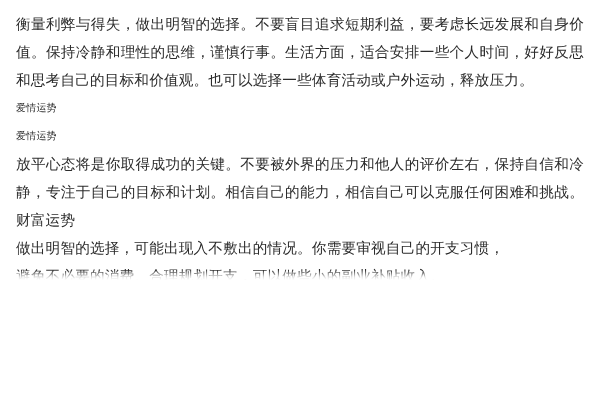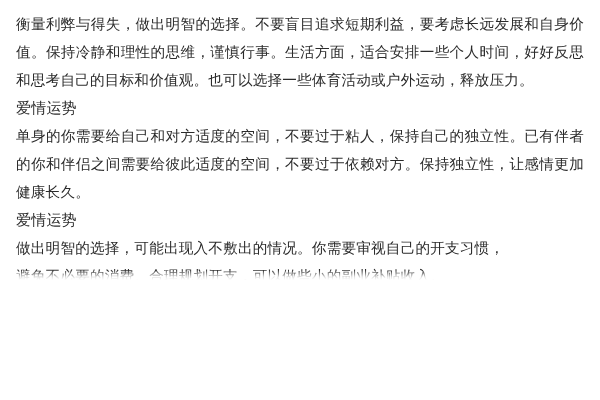--- a/index.html
+++ b/index.html
@@ -29,21 +29,21 @@
     font-size: 14.6px;
     line-height: 28px;
     color: #2b2b2b;
     margin: 0;
     text-align: justify;
     text-justify: inter-ideograph;
     letter-spacing: 0.2px;
     word-break: break-all;
   }
   .heading {
-    font-size: 15px;
+    font-size: 10px;
     line-height: 28px;
     color: #2b2b2b;
     margin: 0;
     font-weight: 400;
     letter-spacing: 0.2px;
   }
   .clipped-last {
     position: relative;
     max-height: 18px;
     overflow: hidden;
@@ -61,24 +61,24 @@
 </head>
 <body>
 
 <div class="page">
   <div class="article">
 
     <p class="para">衡量利弊与得失，做出明智的选择。不要盲目追求短期利益，要考虑长远发展和自身价值。保持冷静和理性的思维，谨慎行事。生活方面，适合安排一些个人时间，好好反思和思考自己的目标和价值观。也可以选择一些体育活动或户外运动，释放压力。</p>
 
     <p class="heading">爱情运势</p>
 
-    <p class="para">单身的你需要给自己和对方适度的空间，不要过于粘人，保持自己的独立性。已有伴者的你和伴侣之间需要给彼此适度的空间，不要过于依赖对方。保持独立性，让感情更加健康长久。</p>
 
     <p class="heading">爱情运势</p>
 
+    <p class="para">放平心态将是你取得成功的关键。不要被外界的压力和他人的评价左右，保持自信和冷静，专注于自己的目标和计划。相信自己的能力，相信自己可以克服任何困难和挑战。财富运势</p>
 
     <p class="para">做出明智的选择，可能出现入不敷出的情况。你需要审视自己的开支习惯，</p>
 
     <div class="clipped-last">
       <p class="para">避免不必要的消费。合理规划开支，可以做些小的副业补贴收入。</p>
       <div class="fade-bottom"></div>
     </div>
 
   </div>
 </div>

